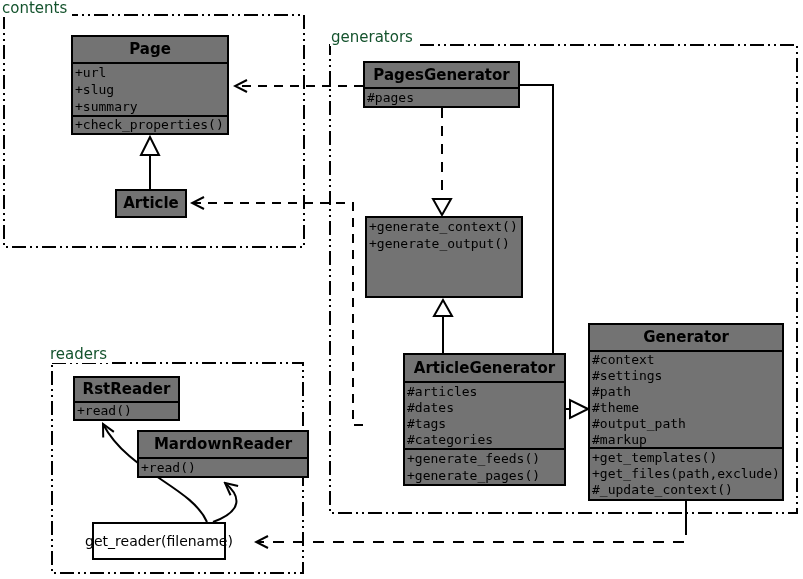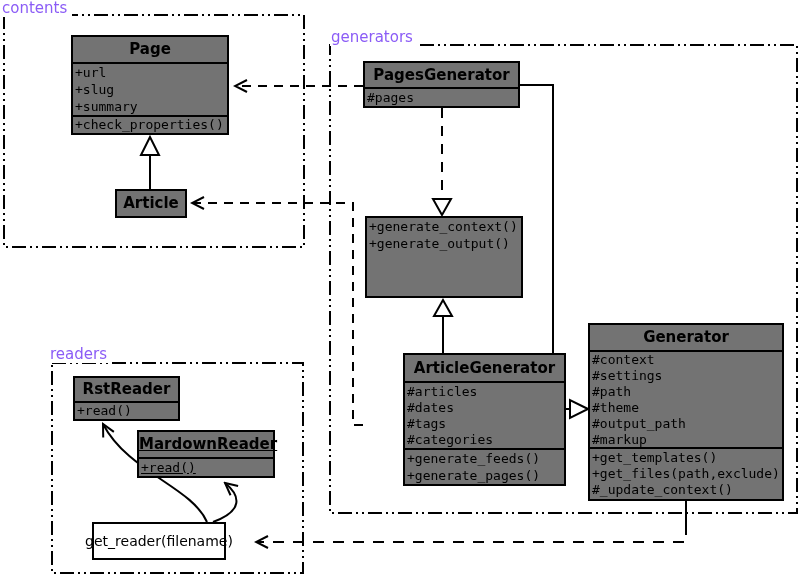--- a/index.html
+++ b/index.html
@@ -2,21 +2,21 @@
 <html><head>
 <meta charset="utf-8">
 <style>
   html,body{margin:0;padding:0;background:#ffffff;}
   #canvas{
     position:relative;width:803px;height:579px;background:#ffffff;
     font-family:"DejaVu Sans",sans-serif;color:#000;overflow:hidden;
   }
   #wires{position:absolute;left:0;top:0;z-index:1;}
   .pkg-label{
-    position:absolute;z-index:3;background:#ffffff;color:#8b5cf6;
+    position:absolute;z-index:3;background:#ffffff;color:#14532d;
     font-size:15px;line-height:15px;padding:0 5px 1px 1px;
     font-family:"DejaVu Sans",sans-serif;
   }
   .uml-box{
     position:absolute;z-index:2;background:#737373;
     border:2px solid #000000;box-sizing:border-box;
   }
   .uml-title{
     font-family:"DejaVu Sans",sans-serif;font-weight:bold;font-size:15px;
     text-align:center;border-bottom:2px solid #000;
@@ -163,21 +163,21 @@
 
   <div class="uml-box" style="left:73px;top:376px;width:107px;height:45px;">
     <div class="uml-title" style="height:23px;">
         <span class="title-text">RstReader</span>
       </div>
     <div class="uml-methods lh16" style="height:16px;">
         <div class="member">+read()</div>
       </div>
   </div>
 
-  <div class="uml-box" style="left:137px;top:430px;width:138px;height:48px;text-decoration:underline;">
+  <div class="uml-box" style="left:137px;top:430px;width:172px;height:48px;">
     <div class="uml-title" style="height:25px;">
         <span class="title-text">MardownReader</span>
       </div>
     <div class="uml-methods lh16 pt1" style="height:17px;">
         <div class="member">+read()</div>
       </div>
   </div>
 
   <div class="fn-box" style="left:92px;top:522px;width:134px;height:38px;">
     <span>get_reader(filename)</span>

